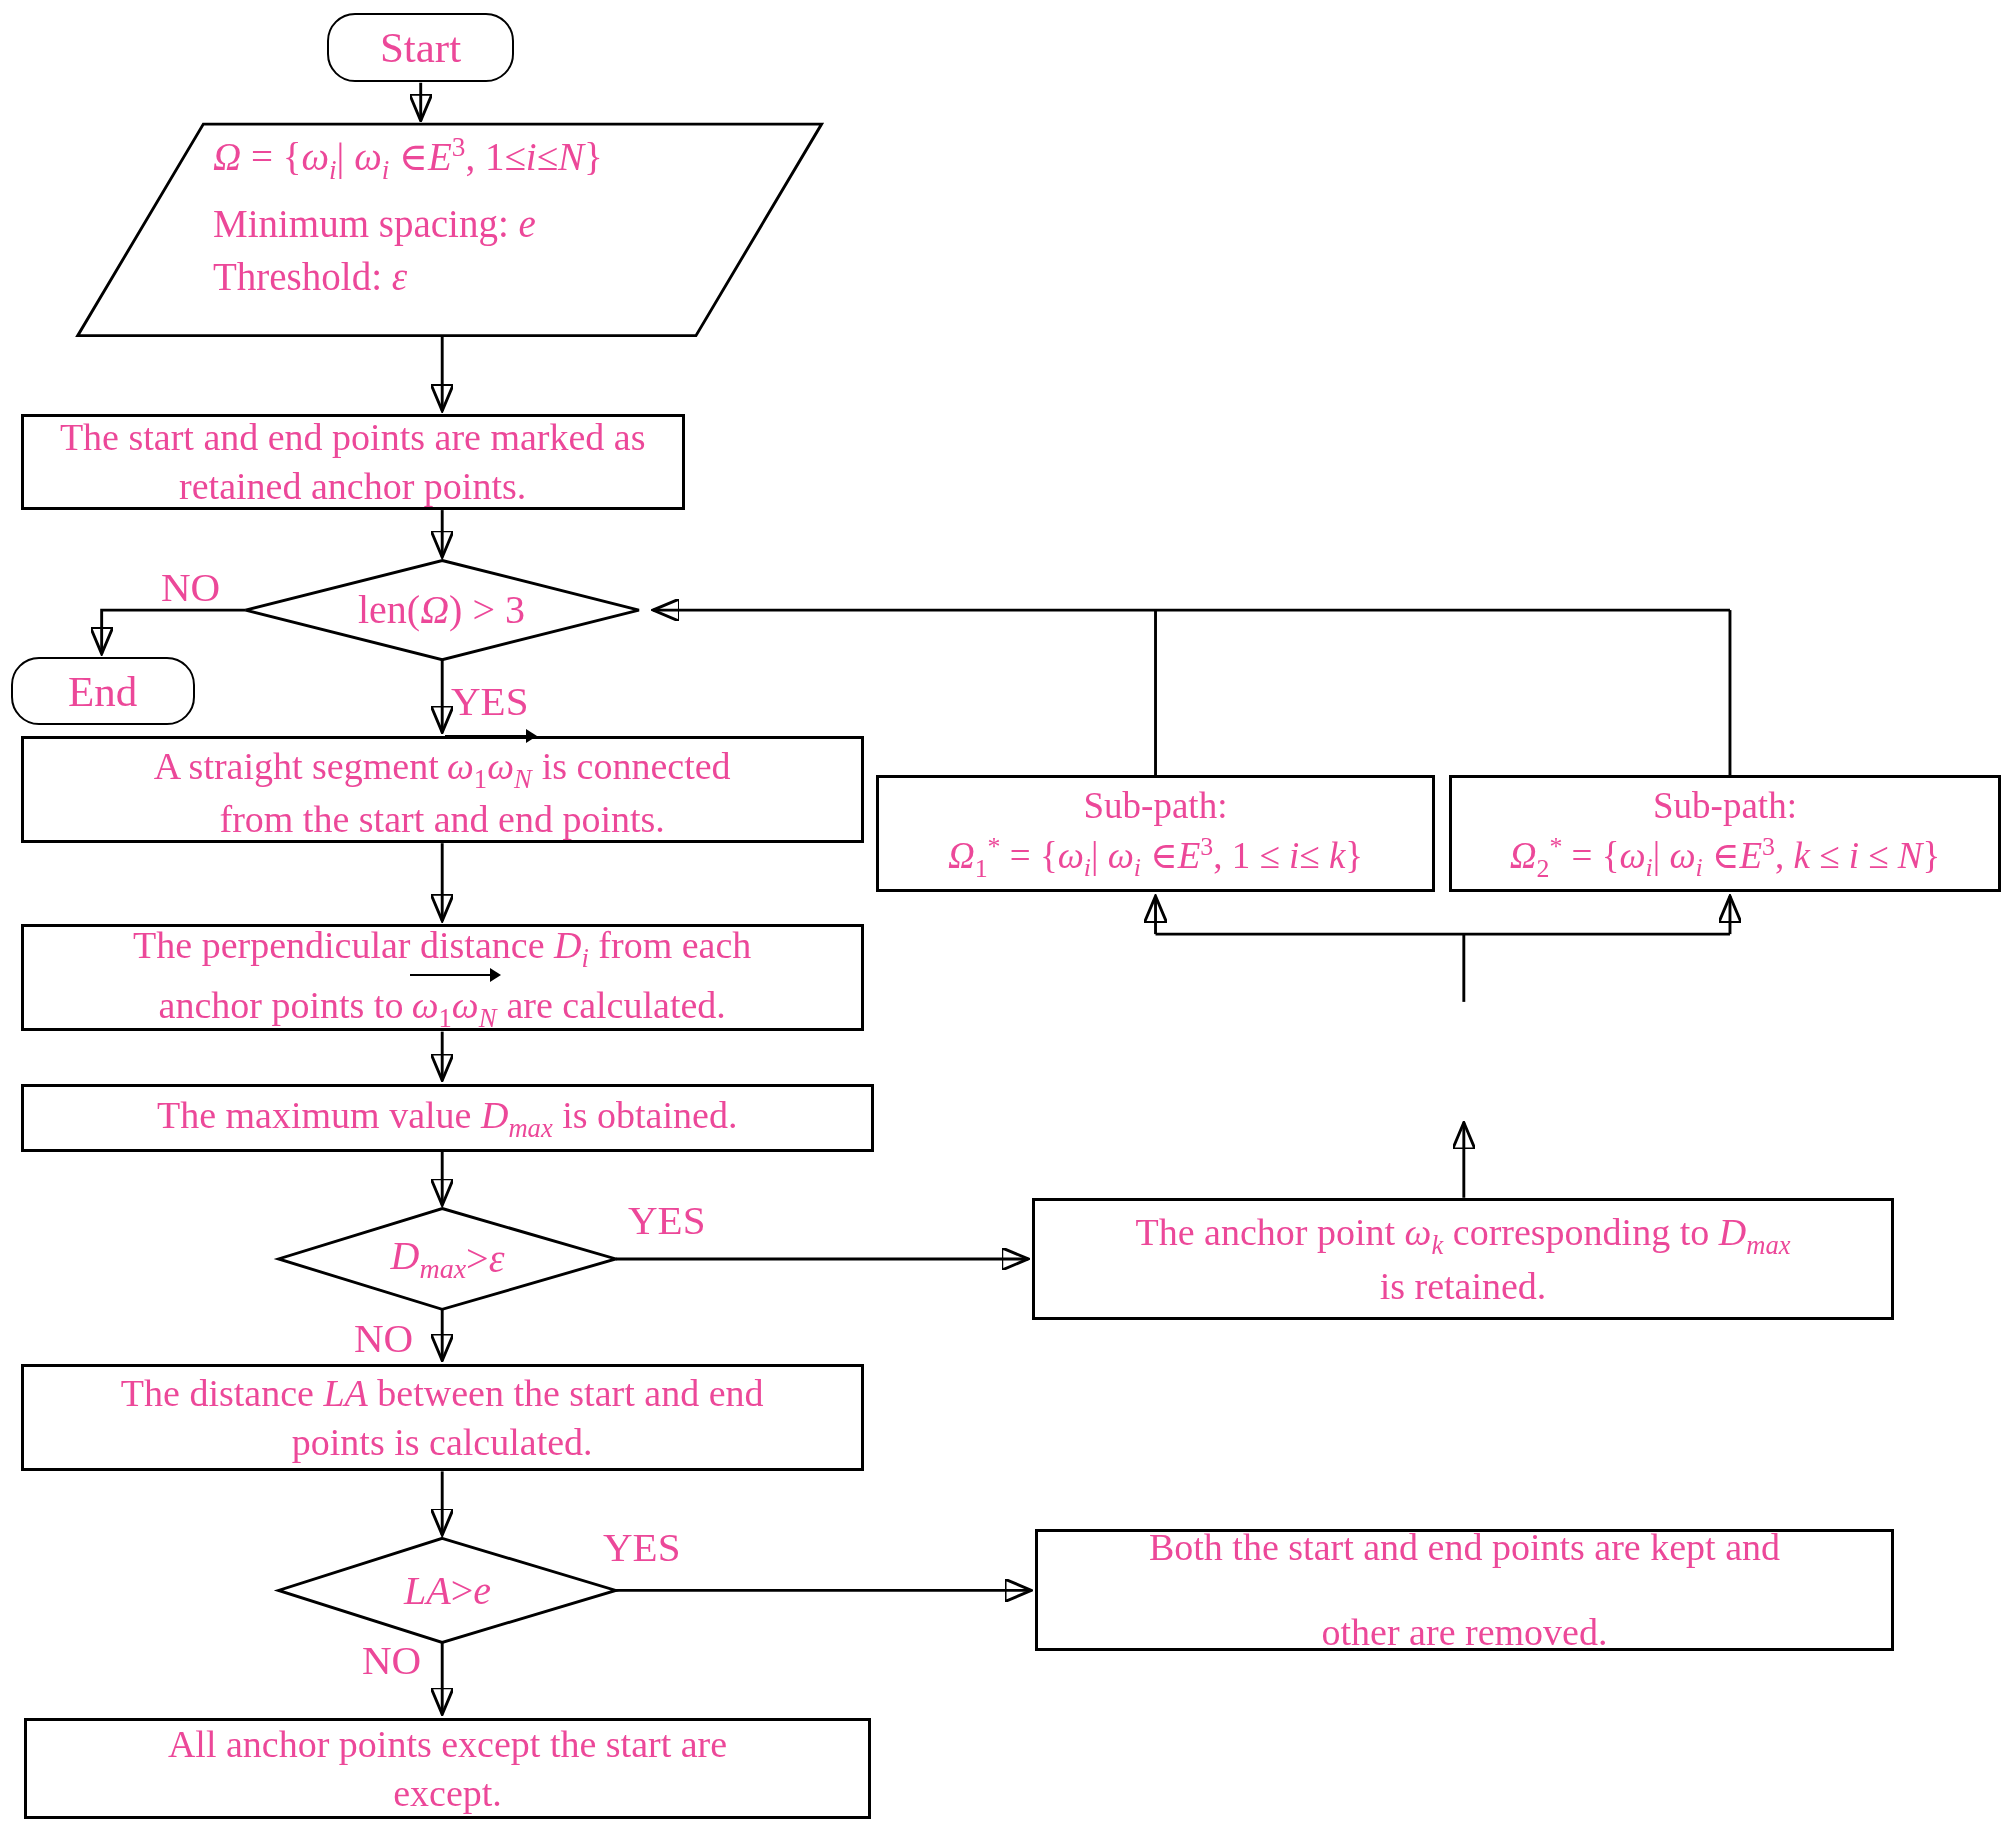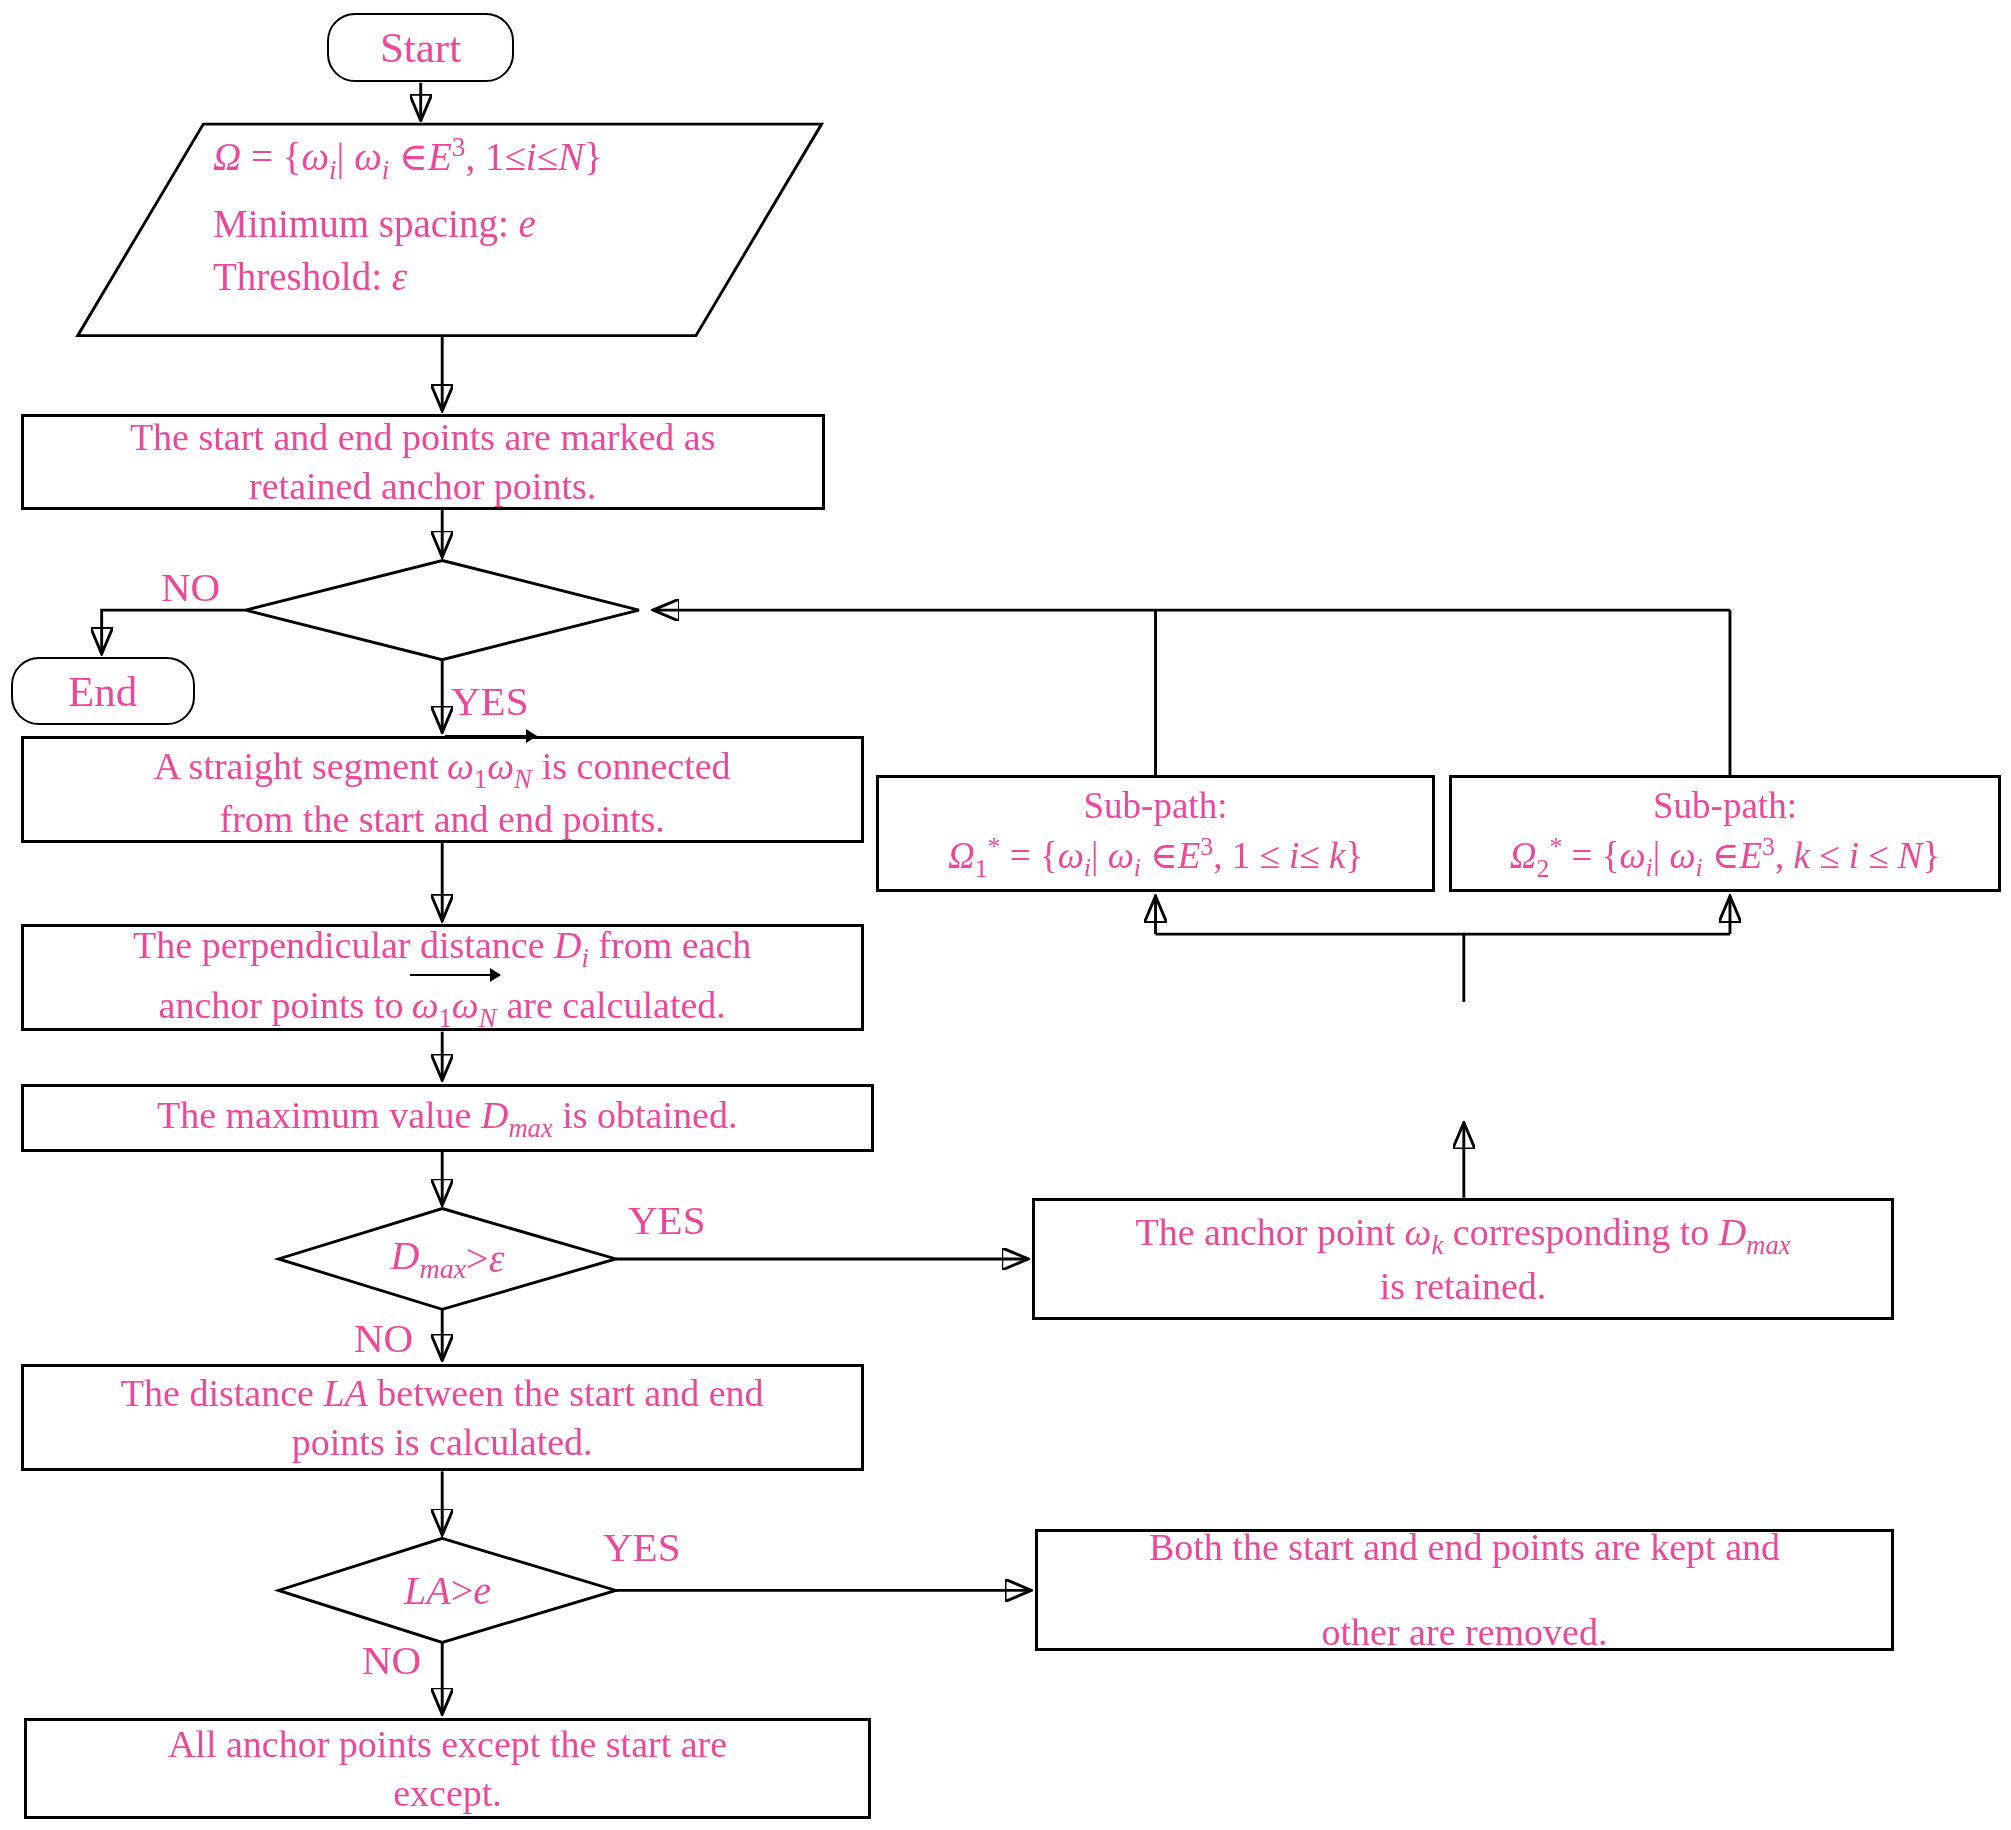--- a/index.html
+++ b/index.html
@@ -113,21 +113,21 @@
   <div class="terminal" style="left:10.7px;top:657px;width:184px;height:68px;">
     <span>End</span>
   </div>
 
   <div class="ptext" style="left:213px;top:121px;">
     <div><i>Ω</i> = {<i>ω<sub>i</sub></i>| <i>ω<sub>i</sub></i> ∈<i>E</i><sup>3</sup>, 1≤<i>i</i>≤<i>N</i>}</div>
     <div>Minimum spacing: <i>e</i></div>
     <div>Threshold: <i>ε</i></div>
   </div>
 
-  <div class="box" style="left:20.7px;top:414px;width:804px;height:96px;">
+  <div class="box" style="left:20.7px;top:414px;width:664px;height:96px;">
     <div>The start and end points are marked as</div>
     <div>retained anchor points.</div>
   </div>
 
   <div class="box" style="left:20.7px;top:736px;width:843px;height:107px;">
     <div>
       <span>A straight segment</span><span class="vec"><i>ω</i><sub>1</sub><i>ω<sub>N</sub></i></span><span>is connected</span>
     </div>
     <div>from the start and end points.</div>
   </div>
@@ -146,20 +146,21 @@
   <div class="box" style="left:20.7px;top:1364px;width:843px;height:107px;">
     <div>The distance <i>LA</i> between the start and end</div>
     <div>points is calculated.</div>
   </div>
 
   <div class="box" style="left:24px;top:1718px;width:847px;height:101px;">
     <div>All anchor points except the start are</div>
     <div>except.</div>
   </div>
 
+  <div class="dtext" style="left:245px;top:560px;width:393px;height:99px;">len(<i>Ω</i>) &gt; 3</div>
   <div class="dtext" style="left:279px;top:1208px;width:337px;height:101px;"><i>D<sub>max</sub></i> &gt; <i>ε</i></div>
   <div class="dtext" style="left:279px;top:1538px;width:337px;height:104px;"><i>LA</i> &gt; <i>e</i></div>
 
   <div class="box fsmall" style="left:876px;top:775px;width:559px;height:117px;">
     <div>Sub-path:</div>
     <div><i>Ω</i><sub>1</sub><sup>*</sup> = {<i>ω<sub>i</sub></i>| <i>ω<sub>i</sub></i> ∈<i>E</i><sup>3</sup>, 1 ≤ <i>i</i>≤ <i>k</i>}</div>
   </div>
 
   <div class="box fsmall" style="left:1449px;top:775px;width:552px;height:117px;">
     <div>Sub-path:</div>

